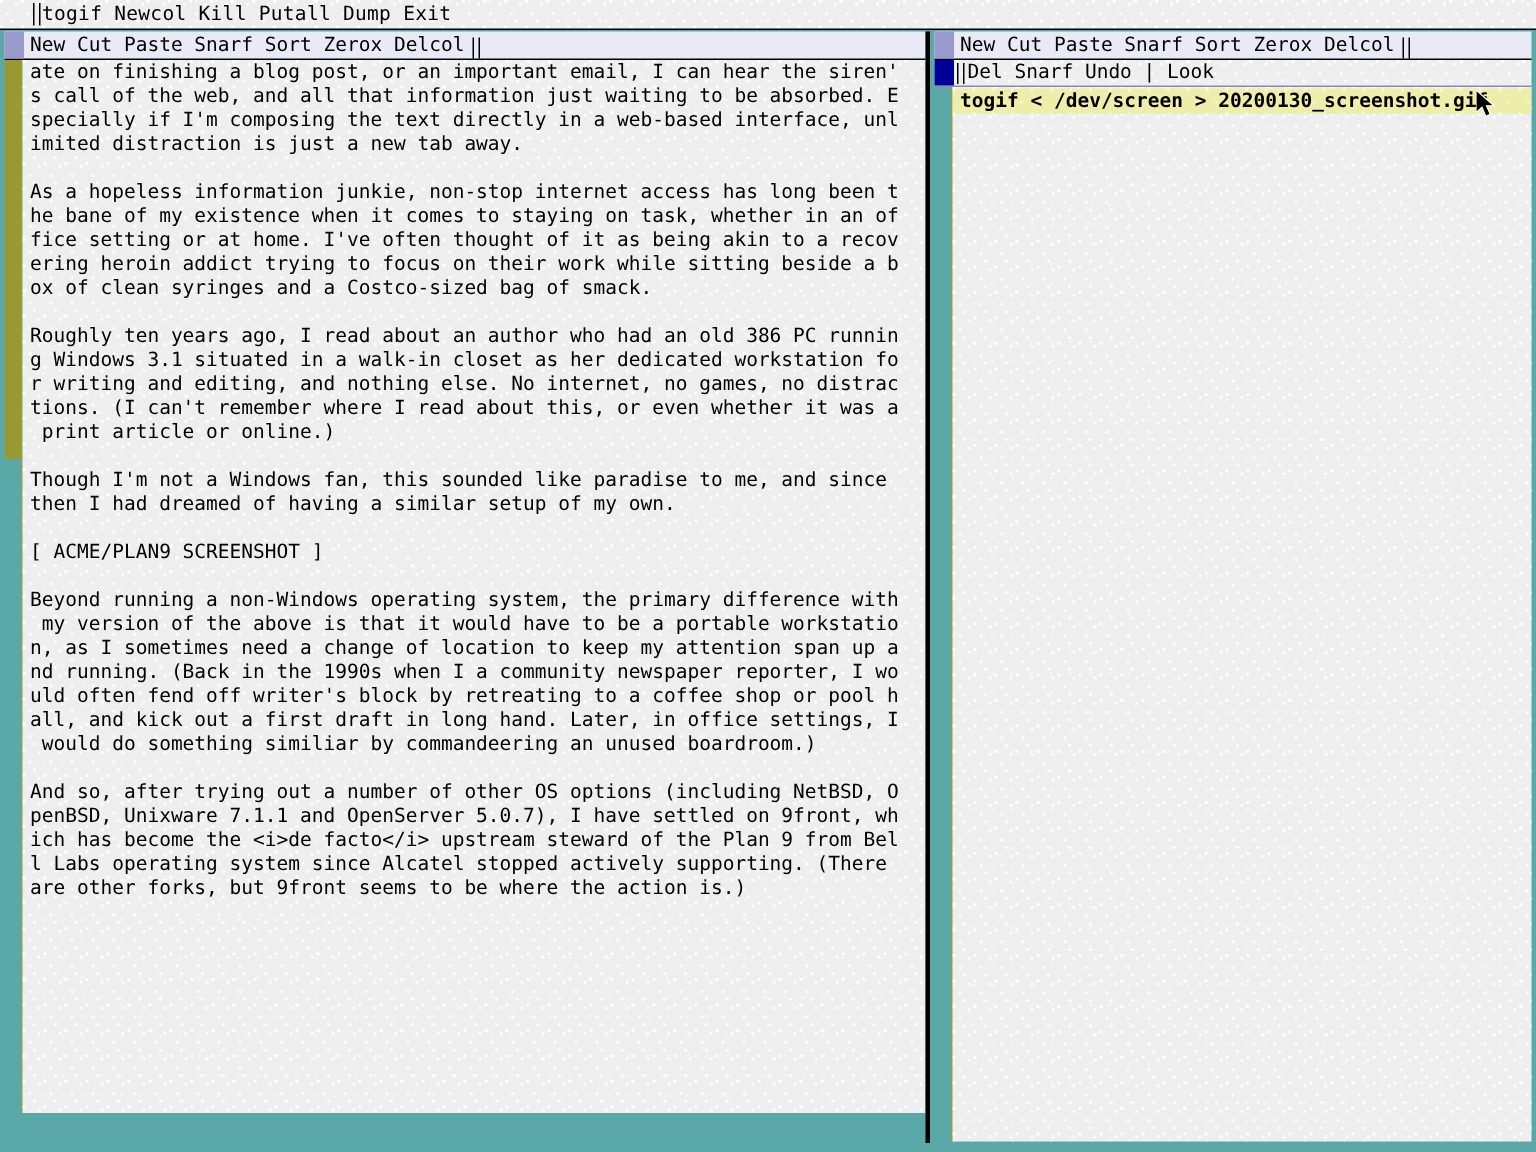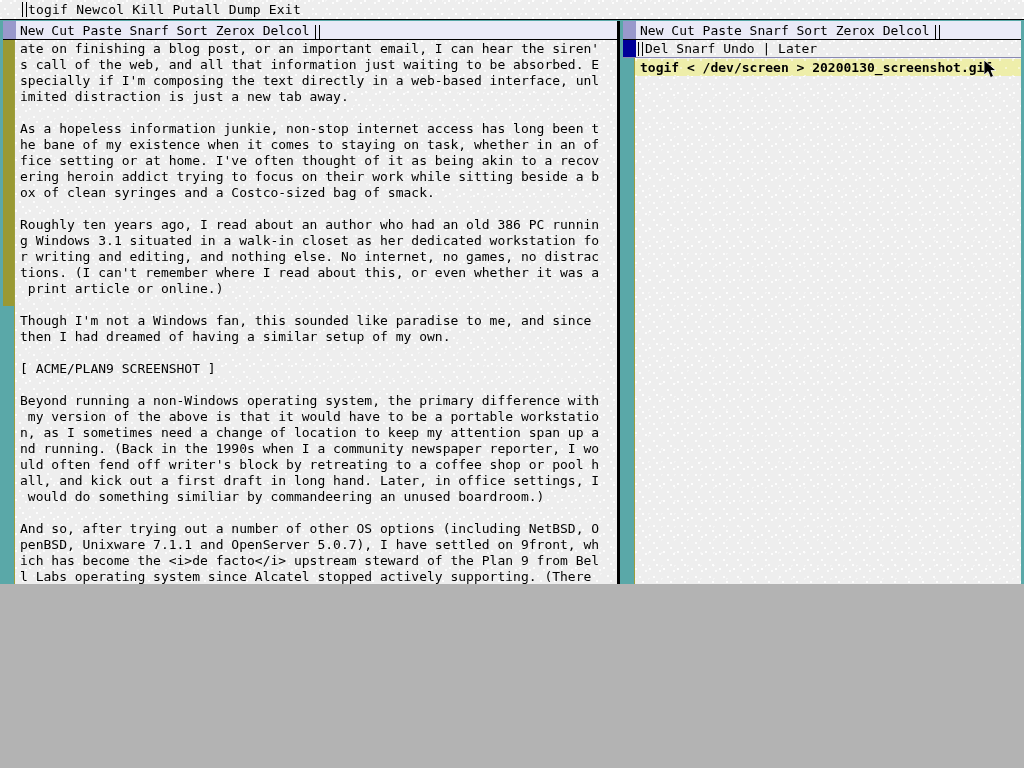--- a/index.html
+++ b/index.html
@@ -3,21 +3,21 @@
 <meta charset="utf-8">
 <style>
   html, body {
     margin: 0;
     padding: 0;
     background: #b3b3b3;
   }
   #screen {
     position: relative;
     width: 1024px;
-    height: 584px;
+    height: 768px;
     overflow: hidden;
     font-family: "DejaVu Sans Mono", "Liberation Mono", monospace;
     font-size: 13px;
     line-height: 16px;
     background: #5aa8a8;
     -webkit-font-smoothing: none;
   }
 
   
   .paper {
@@ -270,21 +270,21 @@
 
     <div class="coltag">
       <span class="grip"></span>
       <span class="label">New Cut Paste Snarf Sort Zerox Delcol</span>
       <span class="tagcaret"></span>
     </div>
 
     <div class="wintag paper">
       <span class="grip"></span>
       <span class="tagcaret"></span>
-      <span class="label">Del Snarf Undo | Later</span>
+      <span class="label">Del Snarf Undo | Look</span>
     </div>
 
     <div class="bodyrow right">
       <div class="scrollbar">
         <div class="thumb" style="top:0px;height:0px;"></div>
       </div>
       <div class="bodytext paper" style="padding-left:0;">
         <div class="cmdline paper-yellow">togif &lt; /dev/screen &gt; 20200130_screenshot.gif</div>
       </div>
     </div>

